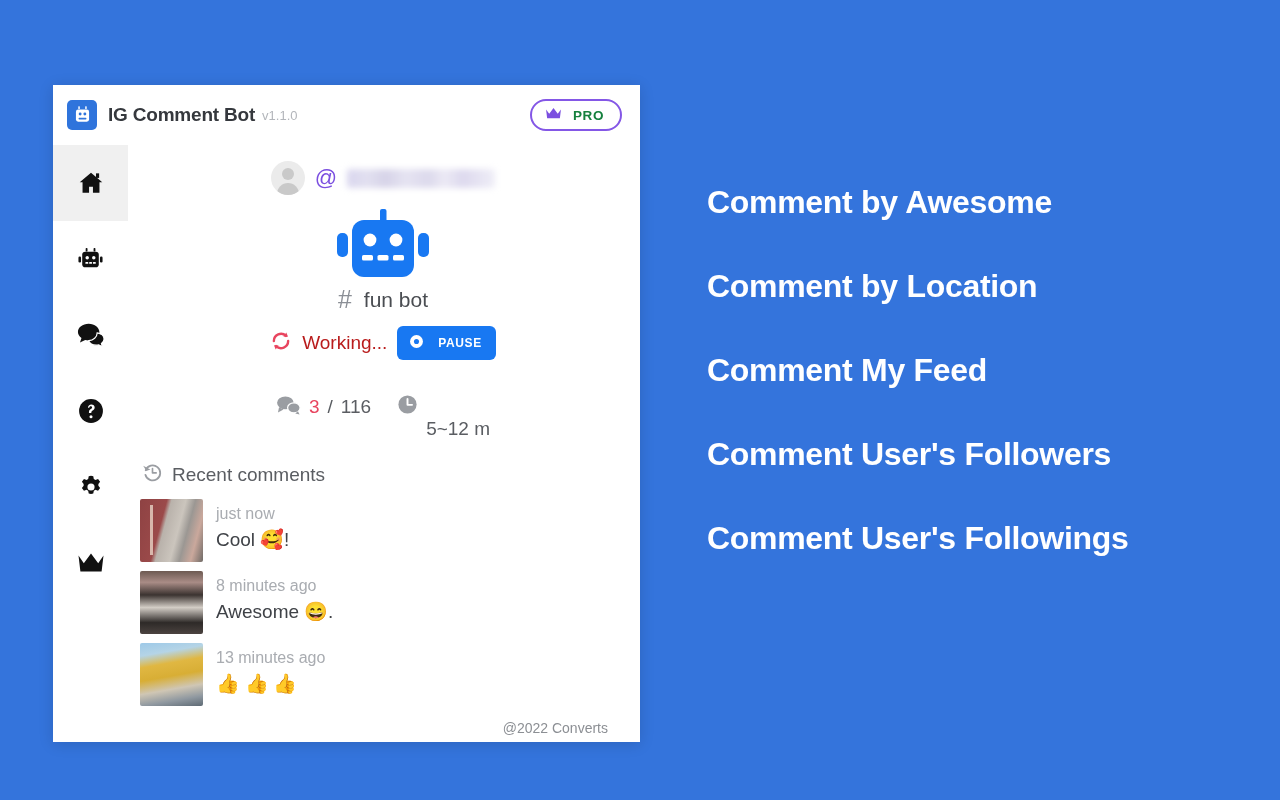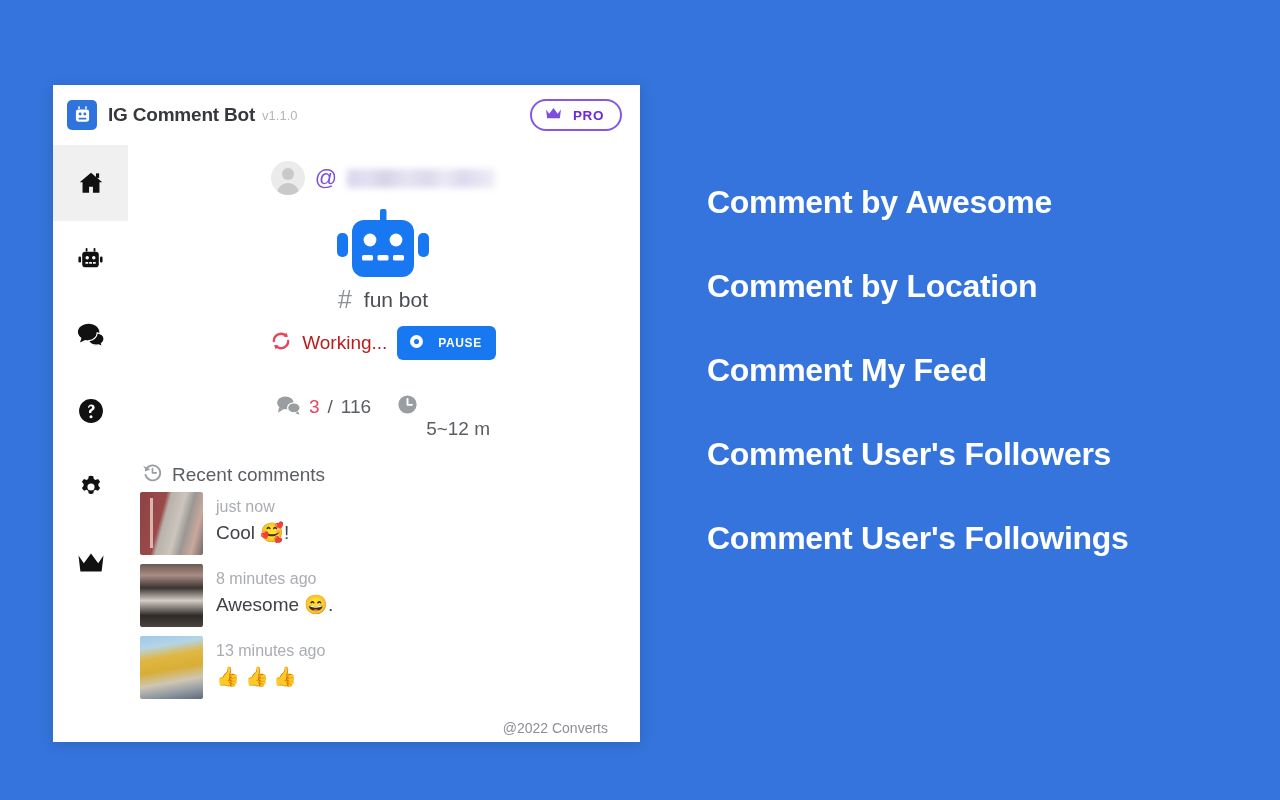--- a/index.html
+++ b/index.html
@@ -35,21 +35,21 @@
   .app-title {
     font-size:19px; font-weight:bold; color:#35383d;
     margin-left:11px; letter-spacing:-.2px;
   }
   .app-version { font-size:13px; color:#b3b6bb; margin-left:7px; }
   .spacer { flex:1 1 auto; }
   .pro-badge {
     display:flex; align-items:flex-end; gap:11px;
     border:2px solid #8457e6; border-radius:20px;
     padding:6px 16px 6px 13px;
-    color:#6d28d9; font-size:13.5px; font-weight:bold; letter-spacing:.6px;
+    color:#15803d; font-size:13.5px; font-weight:bold; letter-spacing:.6px;
     background:#fff; cursor:pointer;
   }
 
   
   .app-body { flex:1 1 auto; display:flex; min-height:0; }
 
   
   .sidebar {
     width:75px; flex:0 0 75px;
     background:#fff;
@@ -135,21 +135,21 @@
   .eta-text   { color:#5a5d62;margin-top:44px; }
   .gap-lg { width:10px; }
 
   
   .recent-head {
     display:flex; align-items:center; gap:9px;
     margin-top:22px; padding-left:2px;
   }
   .recent-label { font-size:19px; color:#5a5d62; }
 
-  .comment-list { margin-top:5px; display:flex; flex-direction:column; gap:9px; }
+  .comment-list { margin-top:12px; display:flex; flex-direction:column; gap:9px; }
   .comment-item { display:flex; gap:13px; align-items:flex-start; }
   .thumb {
     width:63px; height:63px; flex:0 0 63px; border-radius:2px;
     position:relative; overflow:hidden;
   }
   .thumb.t1 {
     background:linear-gradient(105deg,#8e4243 0%,#9b4a4a 34%,#b9b2ab 40%,
       #cbc5bd 58%,#9b9793 70%,#caa89c 84%,#6f6a66 100%);
   }
   .thumb.t1::after{

